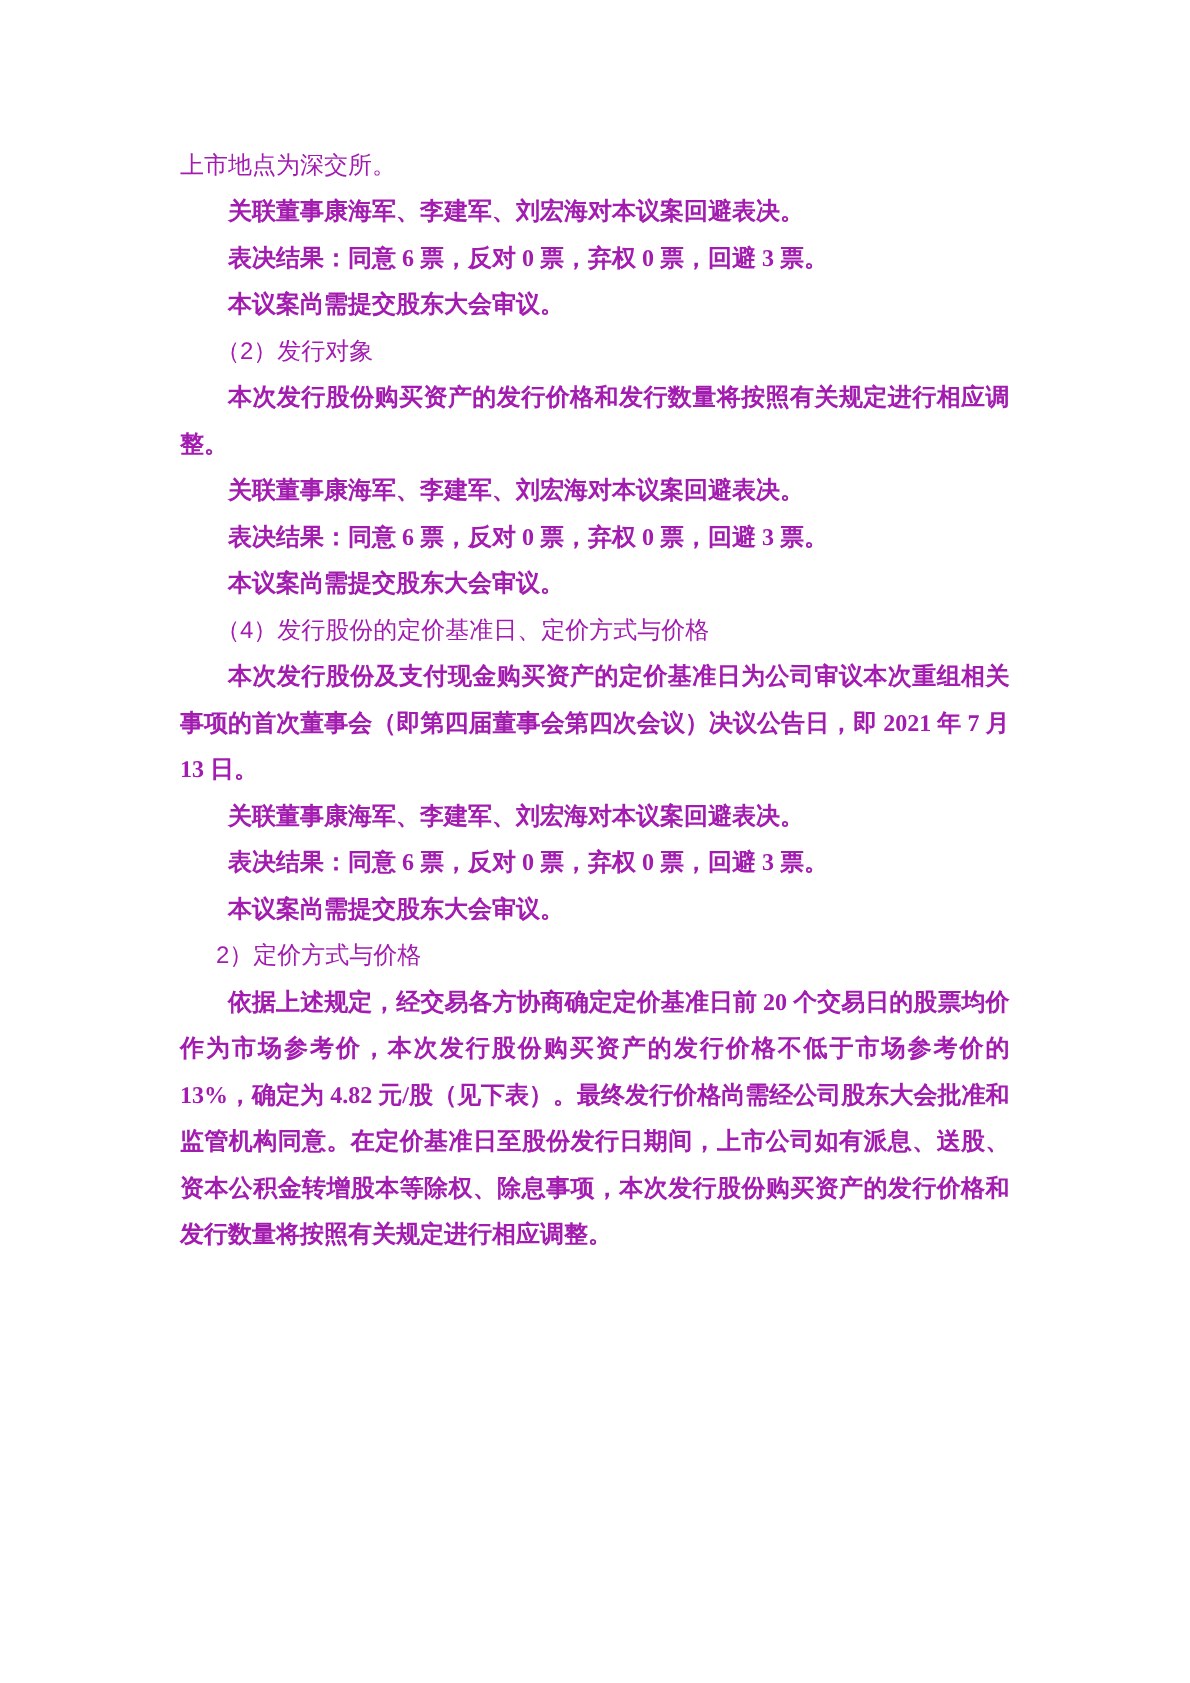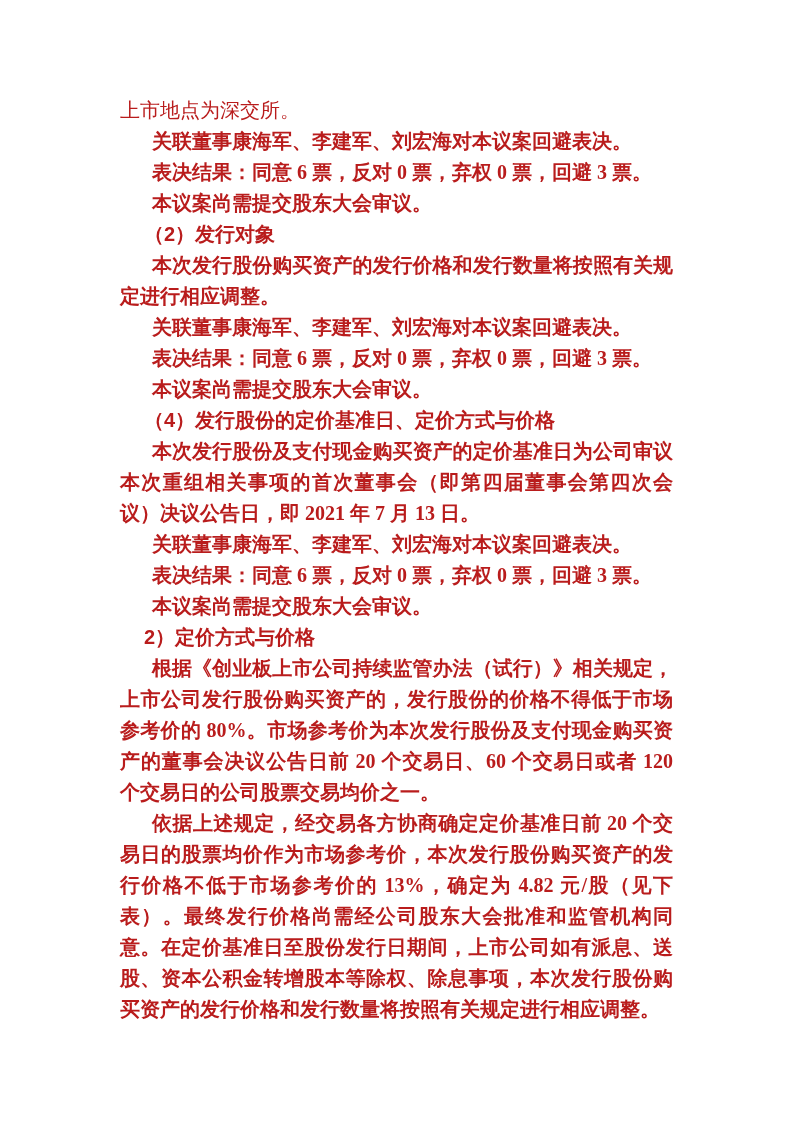--- a/index.html
+++ b/index.html
@@ -17,32 +17,32 @@
   }
   .content {
     position: absolute;
     left: 120px;
     top: 95px;
     width: 553px;
   }
   .content p {
     margin: 0;
     padding: 0;
-    font-size: 20px;
+    font-size: 16px;
     line-height: 31px;
-    color: #b91c1c;
+    color: #a21caf;
     text-align: justify;
     text-align-last: left;
   }
   .content p.indent {
     text-indent: 32px;
     font-weight: bold;
   }
   .content p.heading {
-    font-weight: bold;
+    font-weight: normal;
     font-family: "Liberation Sans", "DejaVu Sans", sans-serif;
     text-align: right;
   }
   .content p.heading.indent {
     text-indent: 24px;
   }
 </style>
 </head>
 <body>
 
@@ -56,16 +56,15 @@
       <p class="body indent">本次发行股份购买资产的发行价格和发行数量将按照有关规定进行相应调整。</p>
       <p class="body indent">关联董事康海军、李建军、刘宏海对本议案回避表决。</p>
       <p class="body indent">表决结果：同意 6 票，反对 0 票，弃权 0 票，回避 3 票。</p>
       <p class="body indent">本议案尚需提交股东大会审议。</p>
       <p class="heading indent">（4）发行股份的定价基准日、定价方式与价格</p>
       <p class="body indent">本次发行股份及支付现金购买资产的定价基准日为公司审议本次重组相关事项的首次董事会（即第四届董事会第四次会议）决议公告日，即 2021 年 7 月 13 日。</p>
       <p class="body indent">关联董事康海军、李建军、刘宏海对本议案回避表决。</p>
       <p class="body indent">表决结果：同意 6 票，反对 0 票，弃权 0 票，回避 3 票。</p>
       <p class="body indent">本议案尚需提交股东大会审议。</p>
       <p class="heading indent">2）定价方式与价格</p>
-      <p class="body indent">根据《创业板上市公司持续监管办法（试行）》相关规定，上市公司发行股份购买资产的，发行股份的价格不得低于市场参考价的 80%。市场参考价为本次发行股份及支付现金购买资产的董事会决议公告日前 20 个交易日、60 个交易日或者 120 个交易日的公司股票交易均价之一。</p>
       <p class="body indent">依据上述规定，经交易各方协商确定定价基准日前 20 个交易日的股票均价作为市场参考价，本次发行股份购买资产的发行价格不低于市场参考价的 13%，确定为 4.82 元/股（见下表）。最终发行价格尚需经公司股东大会批准和监管机构同意。在定价基准日至股份发行日期间，上市公司如有派息、送股、资本公积金转增股本等除权、除息事项，本次发行股份购买资产的发行价格和发行数量将按照有关规定进行相应调整。</p>
     </div>
 </div>
 
 </body></html>

